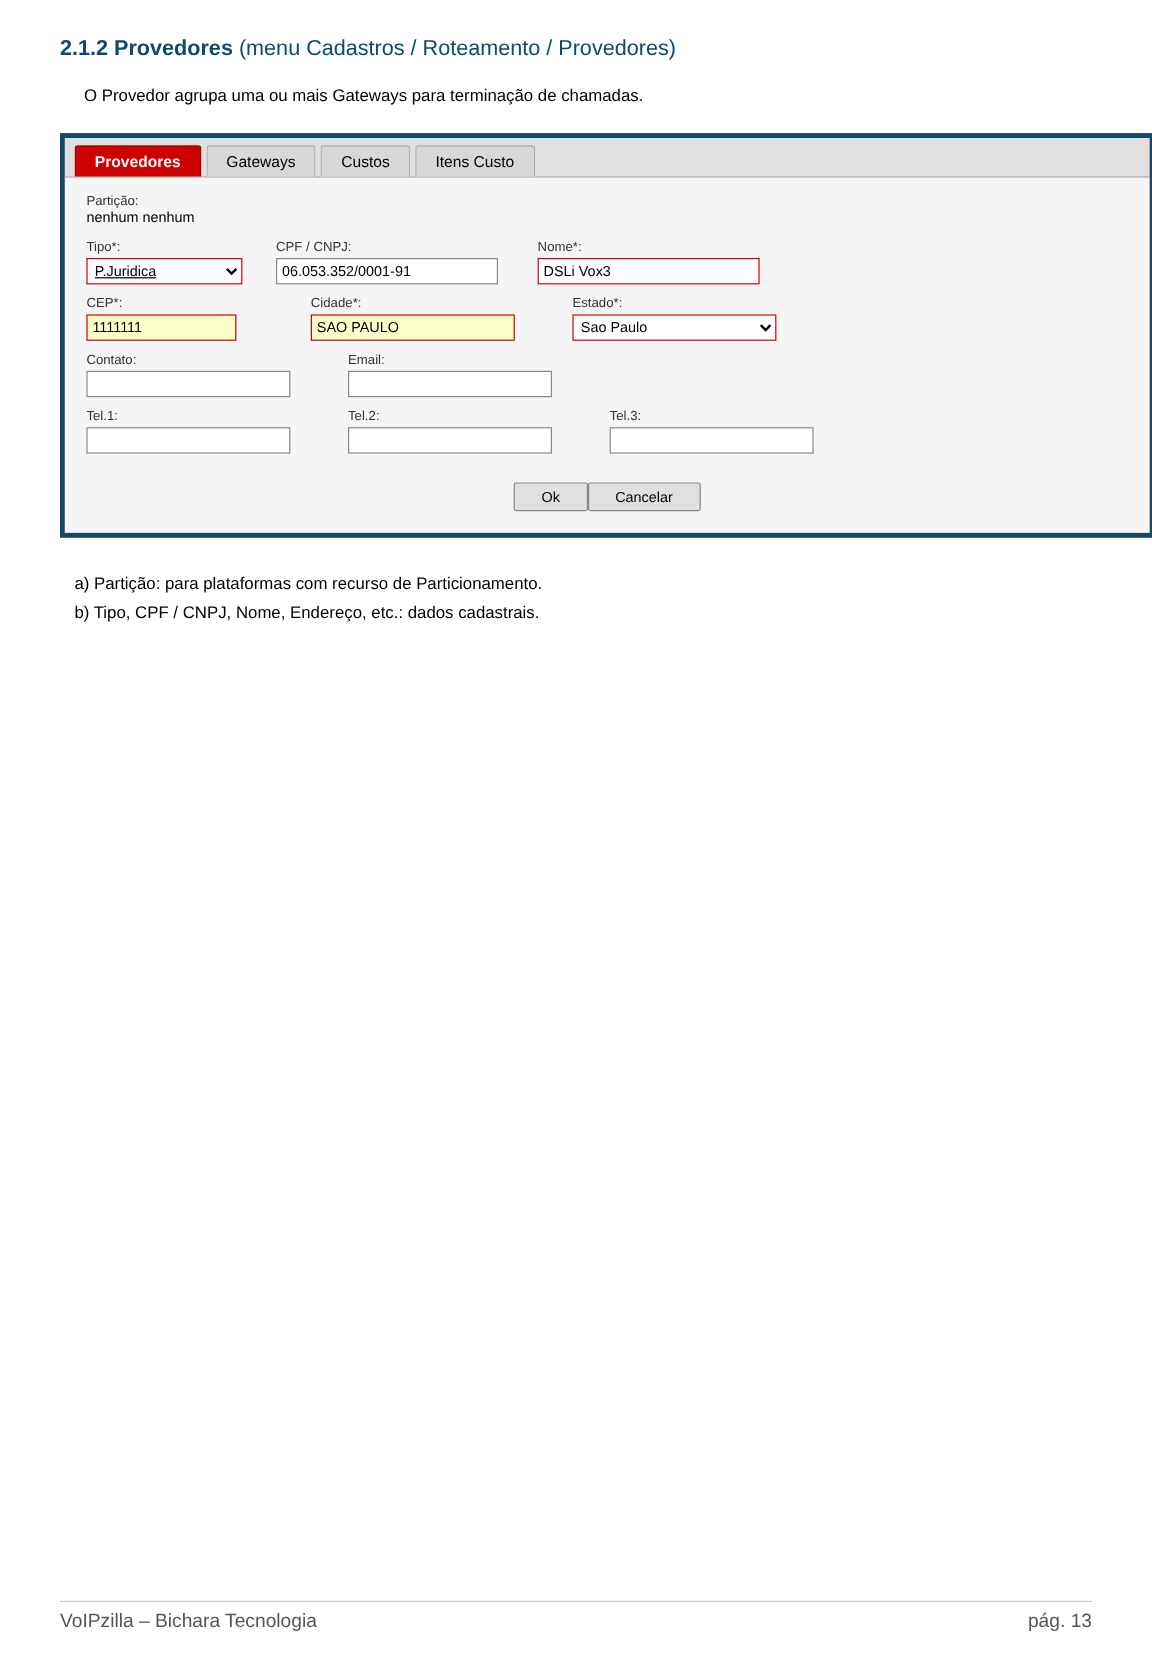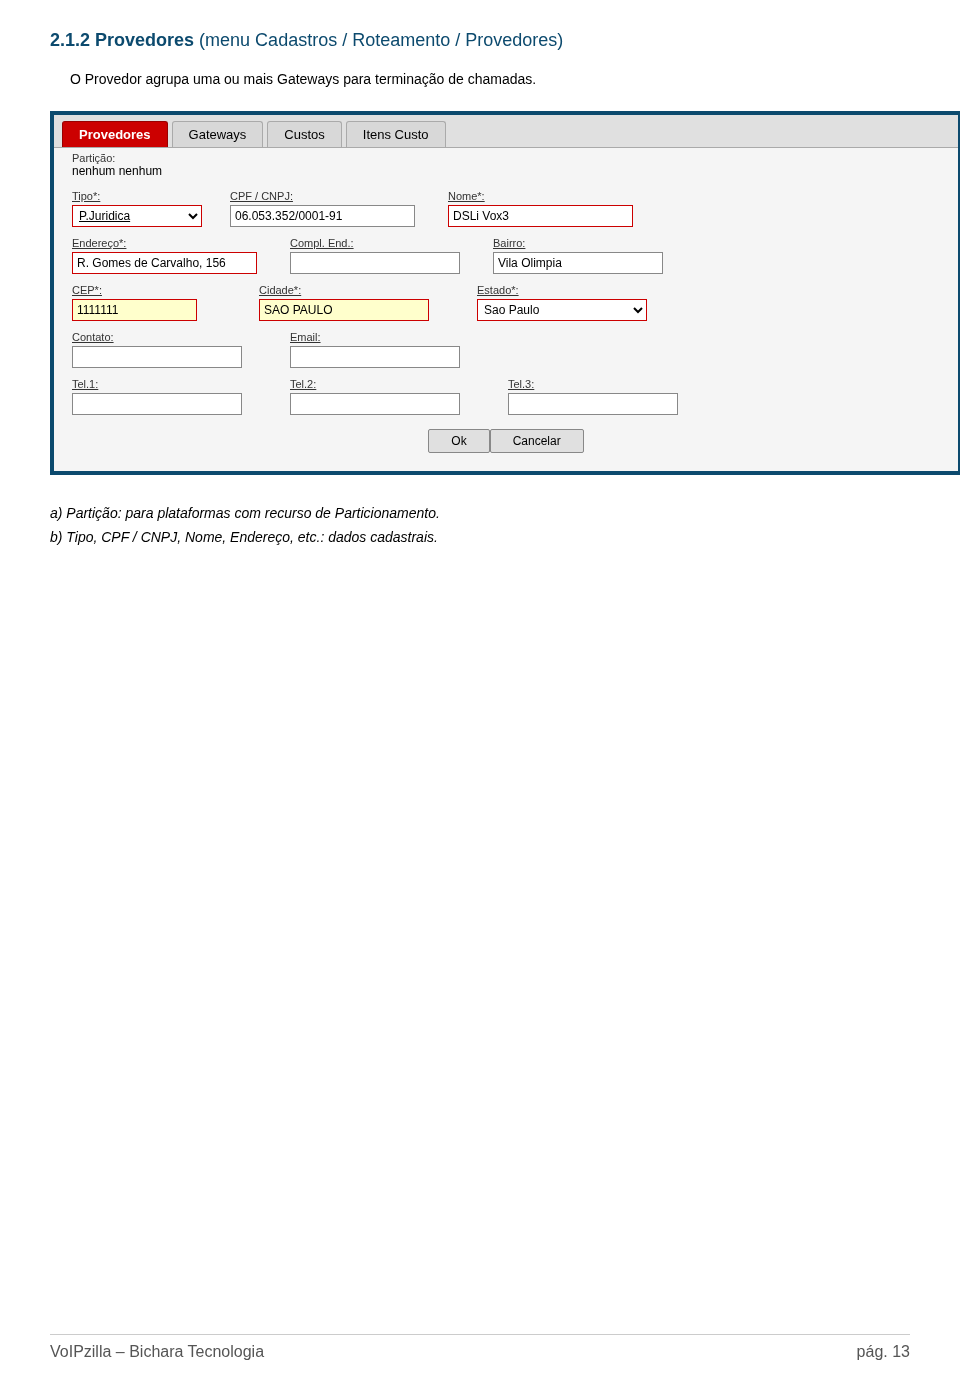--- a/index.html
+++ b/index.html
@@ -59,42 +59,41 @@
       border-radius: 3px 3px 0 0;
     }
     .tab.active {
       background: #c00;
       color: #fff;
       font-weight: bold;
       border-color: #900;
     }
     
     .form-body {
-      padding: 4px 18px 18px 18px;
+      padding: 14px 18px 18px 18px;
       background: #f5f5f5;
     }
     .field-row {
       display: flex;
       align-items: flex-start;
       margin-bottom: 10px;
       gap: 0;
     }
     .field-group {
       display: flex;
       flex-direction: column;
       margin-right: 18px;
     }
     .field-group:last-child {
       margin-right: 0;
     }
     .field-label {
       font-size: 11px;
       color: #333;
       margin-bottom: 3px;
-      text-decoration: underline;
     }
     .field-input {
       font-size: 12px;
       border: 1px solid #888;
       background: #fff;
       padding: 2px 4px;
       height: 22px;
       outline: none;
     }
     .field-input.highlight {
@@ -125,34 +124,33 @@
       font-size: 11px;
       color: #333;
     }
     .particao-value {
       font-size: 12px;
     }
     
     .btn-row {
       display: flex;
       justify-content: center;
-      margin-top: 14px;
+      margin-top: 24px;
     }
     .btn {
       font-size: 12px;
       padding: 4px 22px;
       border: 1px solid #888;
       background: #e0e0e0;
       cursor: pointer;
       border-radius: 2px;
     }
     
     .notes {
-      margin: 24px 0 0 0;
-      font-style: italic;
+      margin: 24px 0 0 12px;
     }
     .note-item {
       font-size: 14px;
       margin-bottom: 8px;
       color: #000;
     }
     
     .page-footer {
       position: absolute;
       bottom: 30px;
@@ -205,34 +203,20 @@
       <div class="field-group" style="width:200px;">
         <label class="field-label">CPF / CNPJ:</label>
         <input class="field-input" type="text" style="width: 185px;" value="06.053.352/0001-91">
       </div>
       <div class="field-group" style="width:200px;">
         <label class="field-label">Nome*:</label>
         <input class="field-input highlight" type="text" style="width: 185px;" value="DSLi Vox3">
       </div>
     </div>
 
-    <div class="field-row">
-      <div class="field-group" style="width:200px;">
-        <label class="field-label">Endereço*:</label>
-        <input class="field-input highlight" type="text" style="width: 185px;" value="R. Gomes de Carvalho, 156">
-      </div>
-      <div class="field-group" style="width:185px;">
-        <label class="field-label">Compl. End.:</label>
-        <input class="field-input" type="text" style="width: 170px;">
-      </div>
-      <div class="field-group" style="width:185px;">
-        <label class="field-label">Bairro:</label>
-        <input class="field-input" type="text" style="width: 170px;" value="Vila Olimpia">
-      </div>
-    </div>
 
     <div class="field-row">
       <div class="field-group" style="width:140px;">
         <label class="field-label">CEP*:</label>
         <input class="field-input highlight yellow-bg" type="text" style="width: 125px;" value="1111111">
       </div>
       <div class="field-group" style="width:185px; margin-left:29px;">
         <label class="field-label">Cidade*:</label>
         <input class="field-input highlight yellow-bg" type="text" style="width: 170px;" value="SAO PAULO">
       </div>

